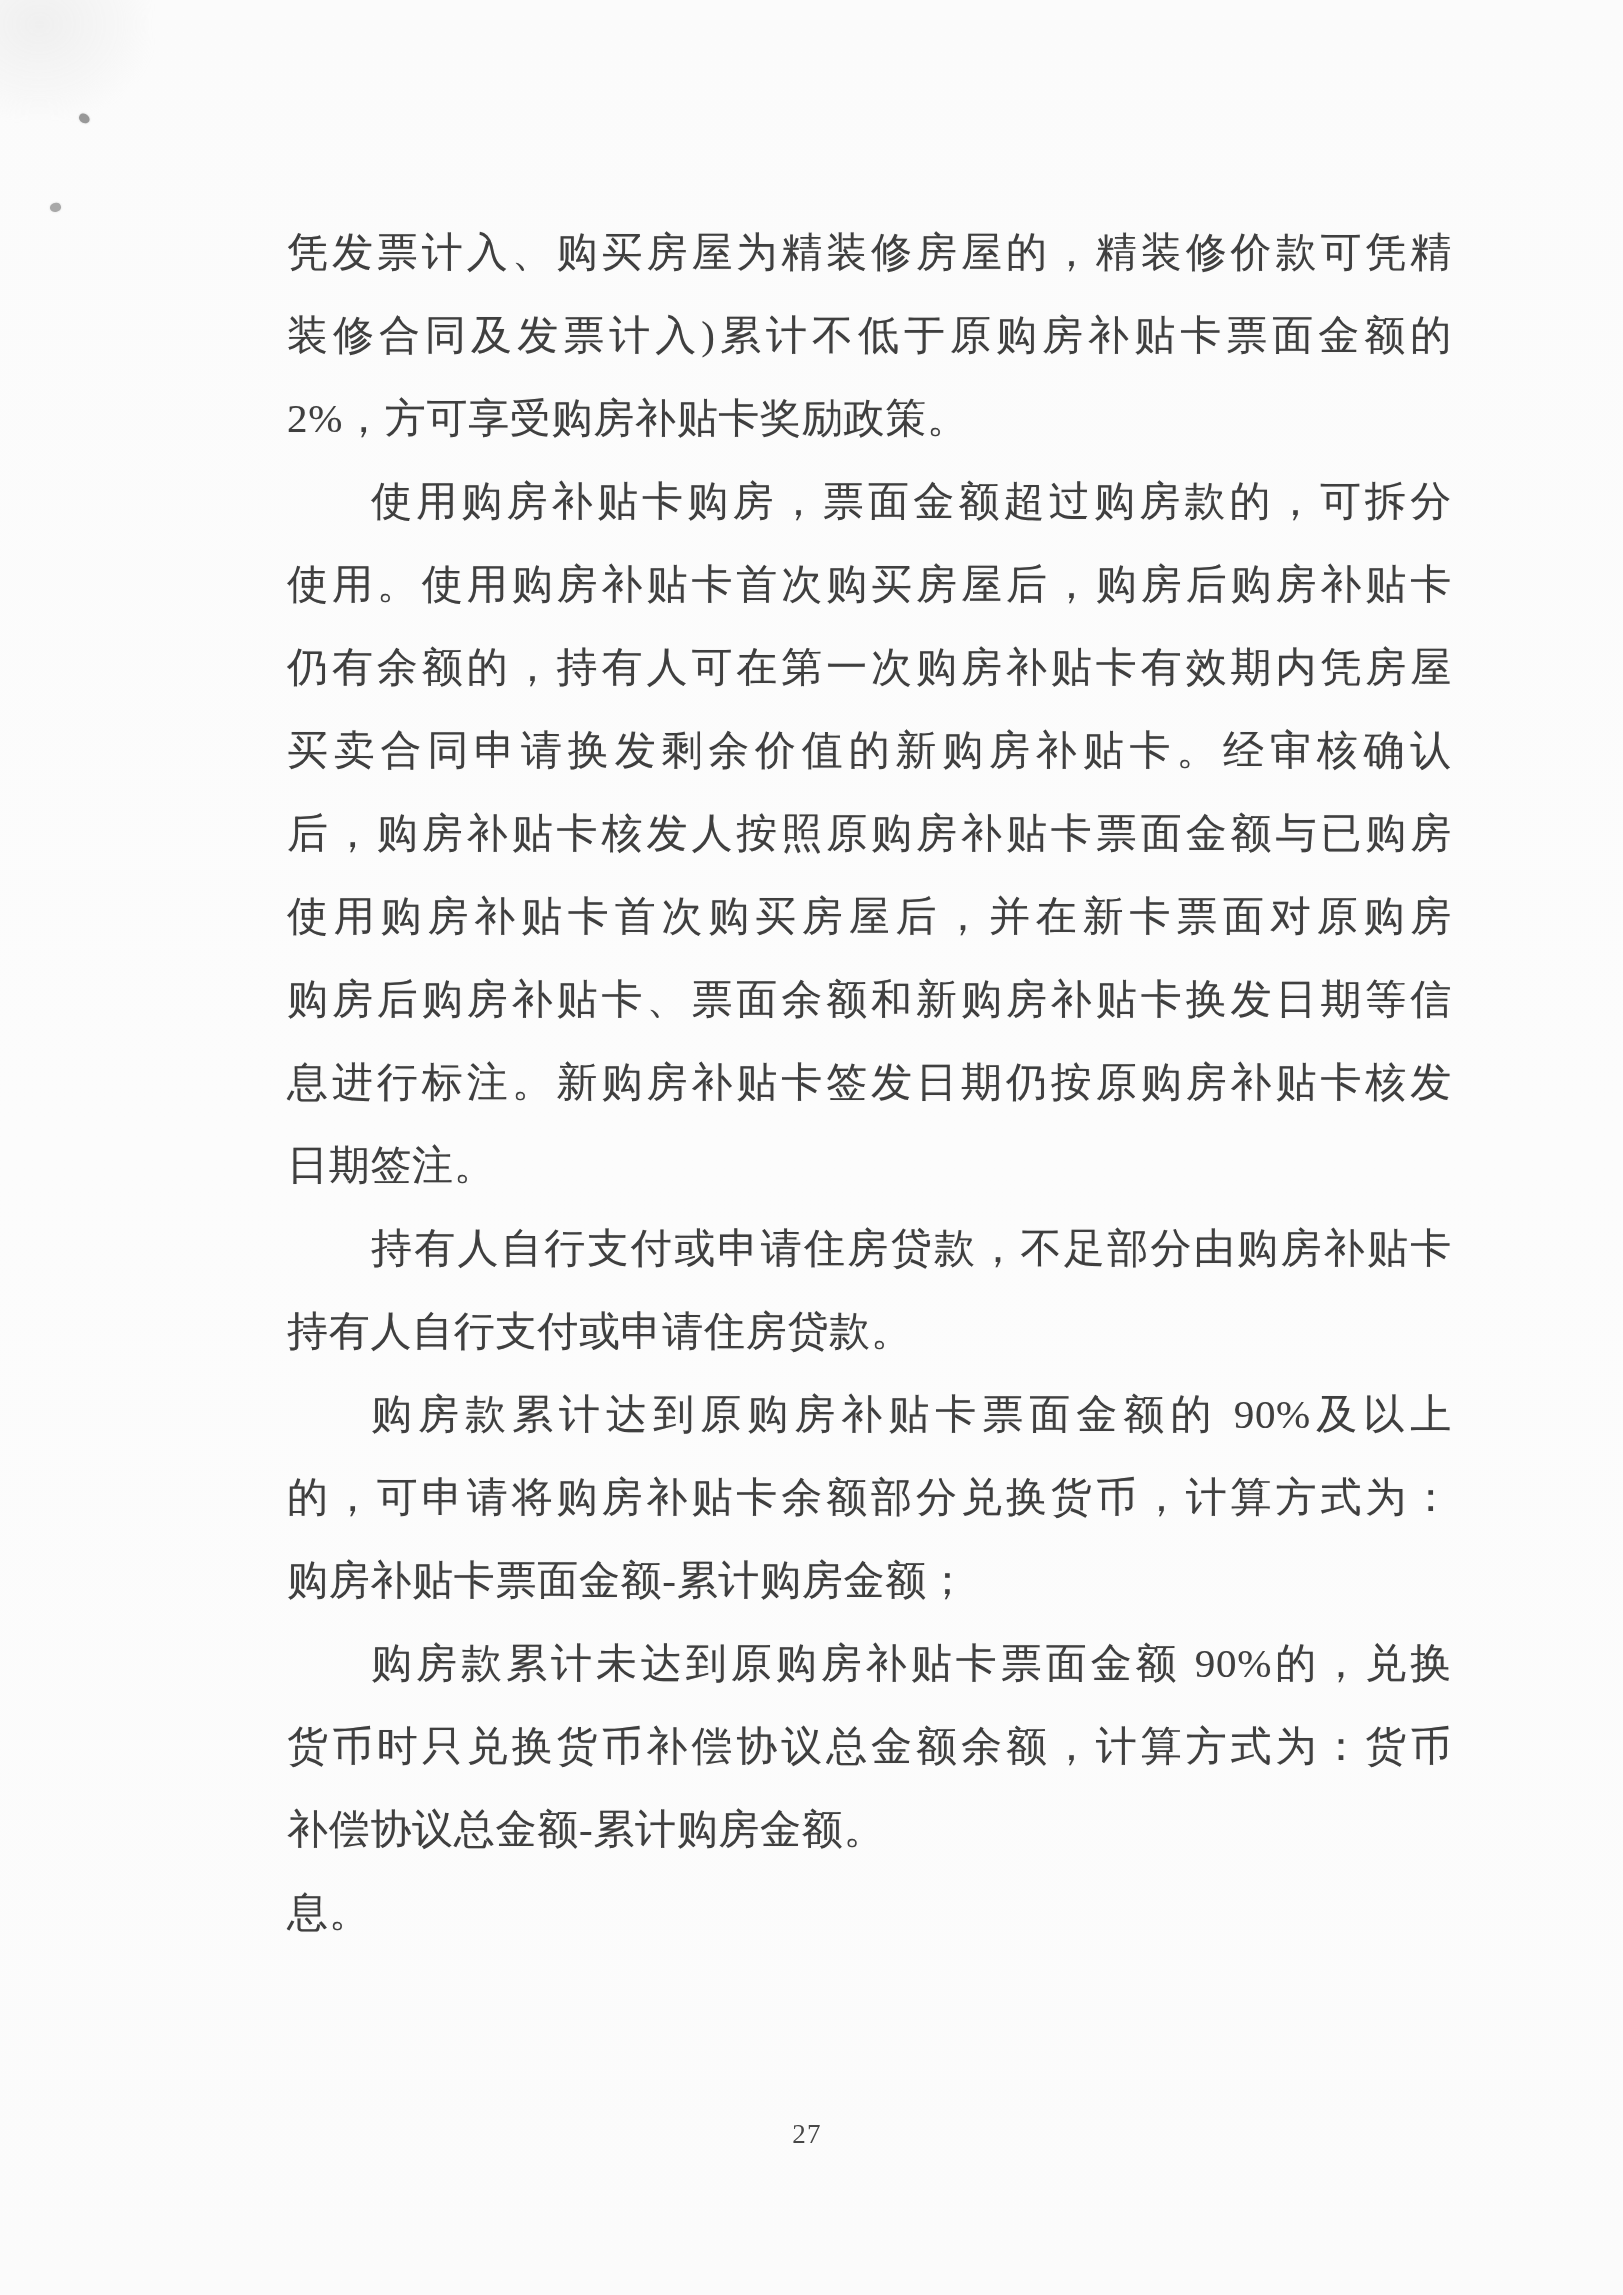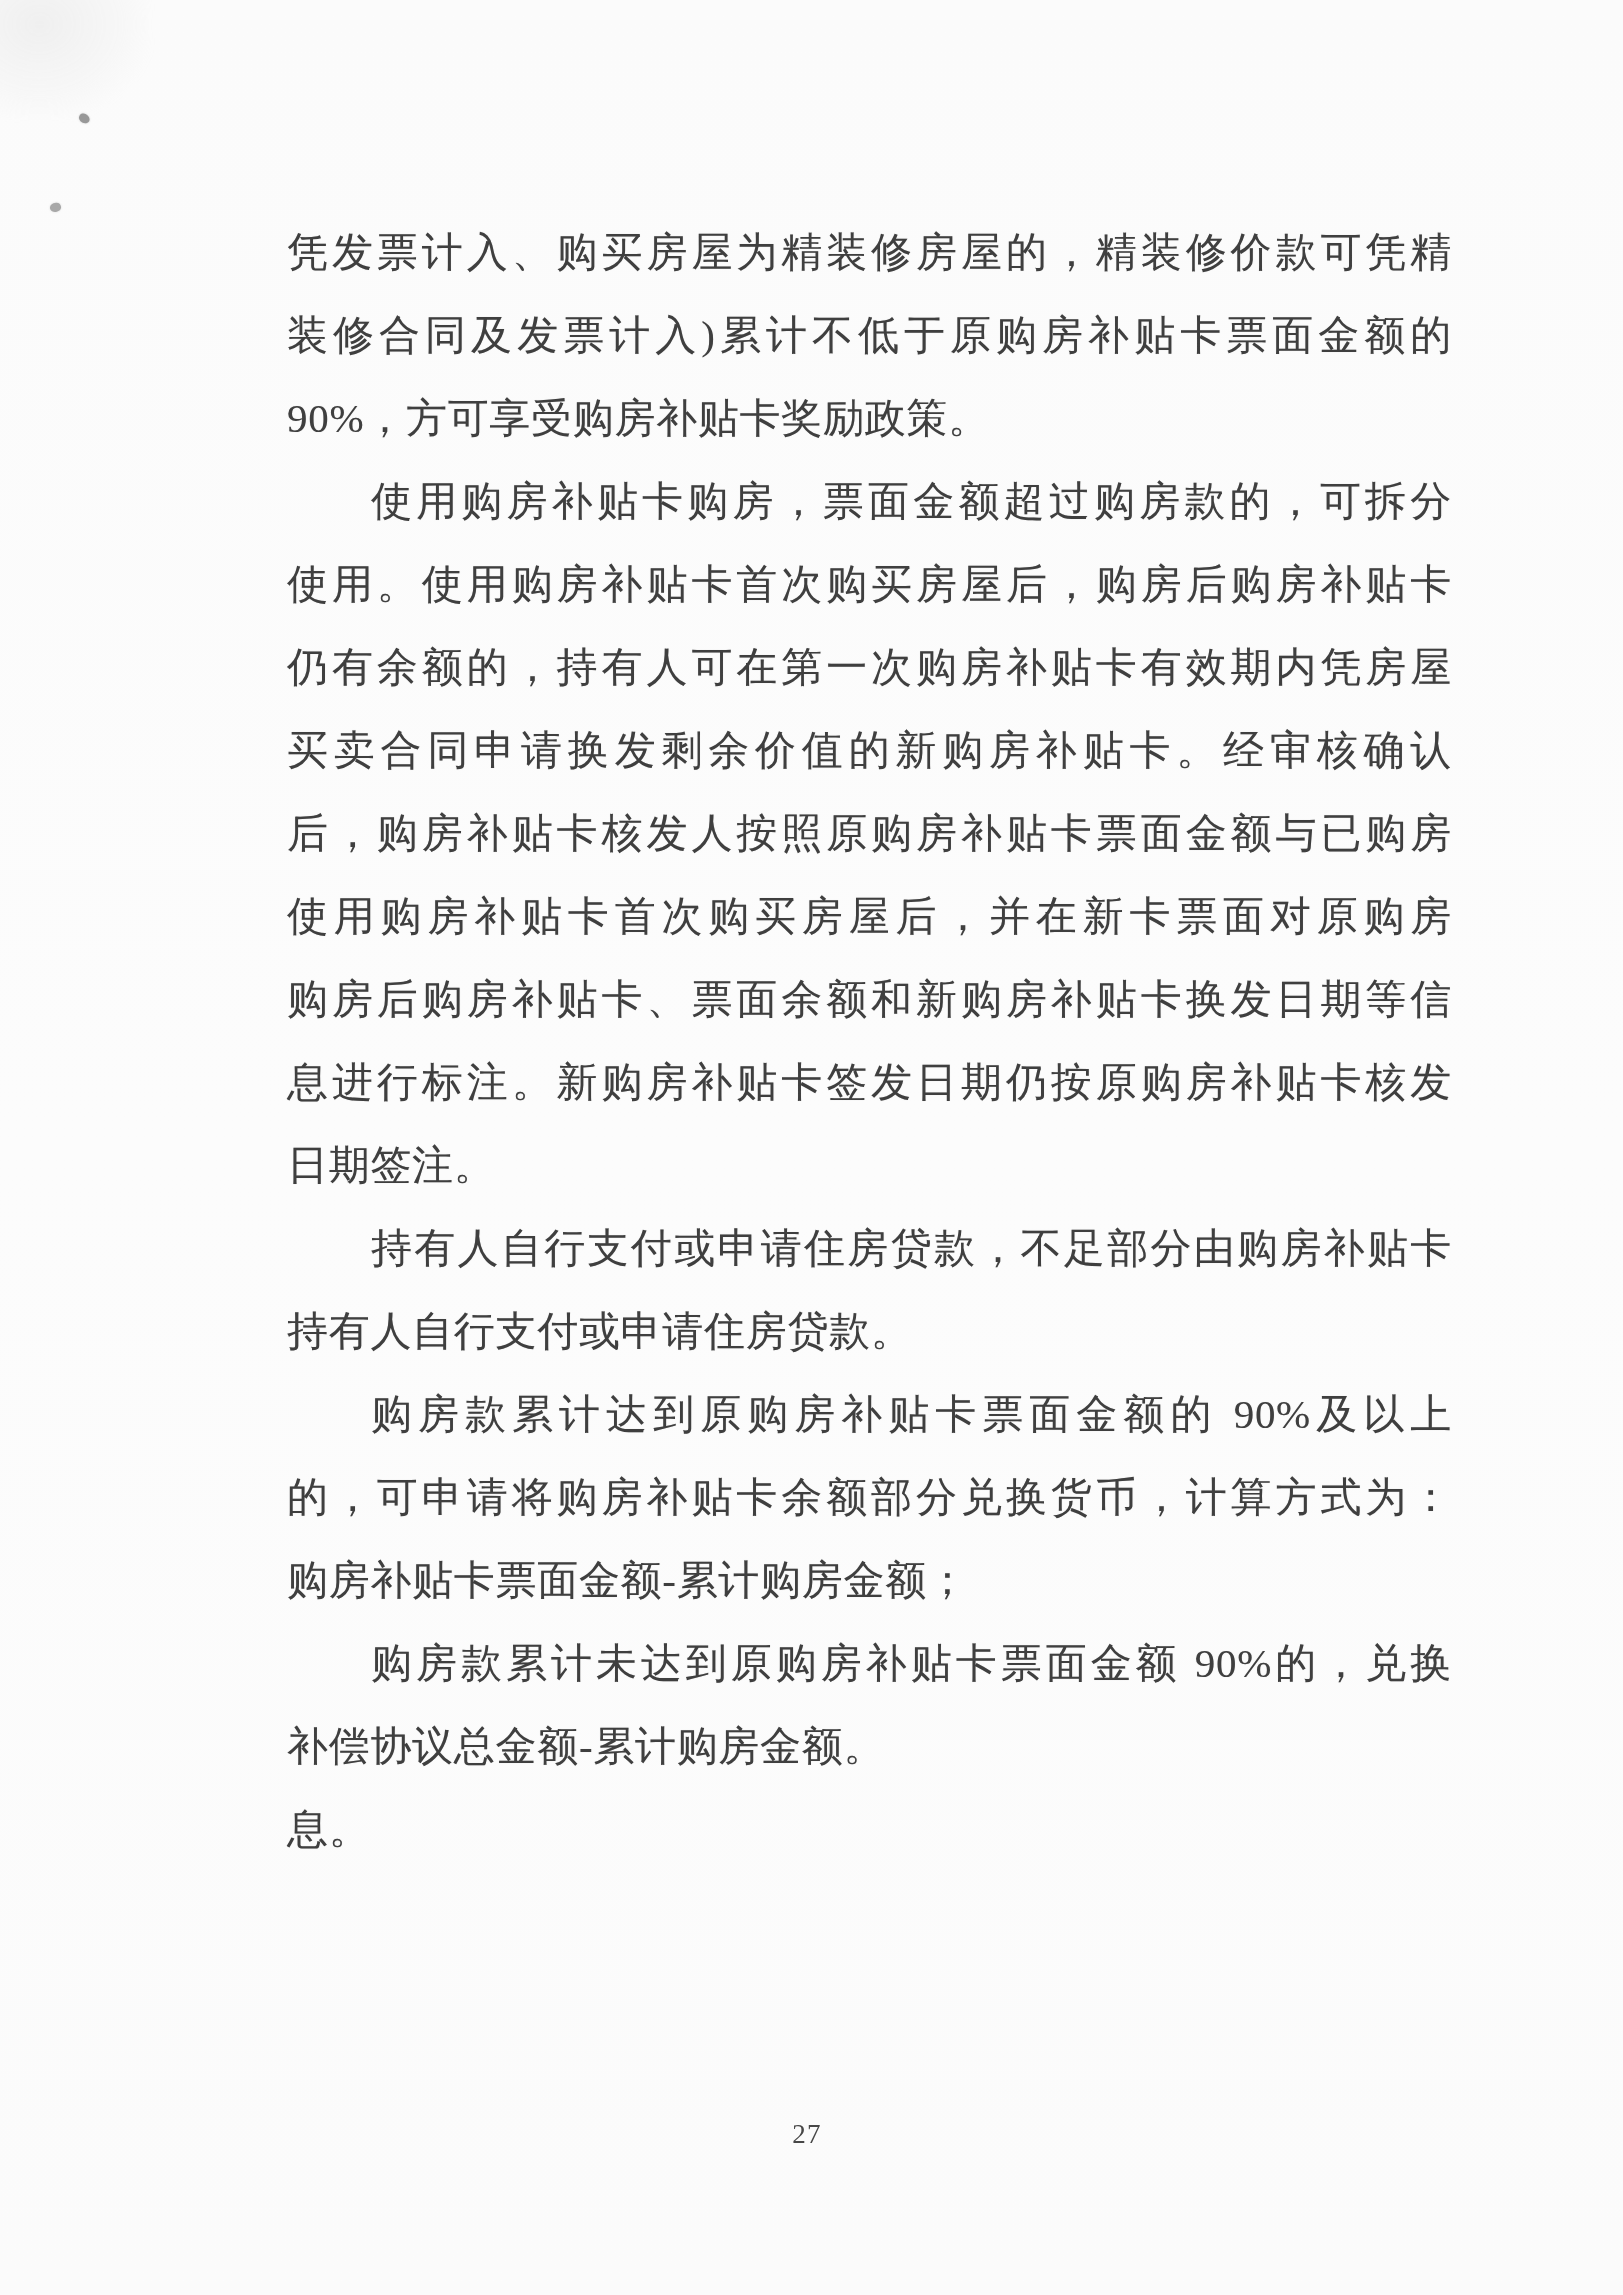--- a/index.html
+++ b/index.html
@@ -94,36 +94,37 @@
 
 <div class="page">
 
   <div class="smudge"></div>
   <div class="speck-1"></div>
   <div class="speck-2"></div>
 
   <div class="text-block">
     <div class="line">凭发票计入、购买房屋为精装修房屋的，精装修价款可凭精</div>
     <div class="line">装修合同及发票计入)累计不低于原购房补贴卡票面金额的</div>
-    <div class="line short">90%，方可享受购房补贴卡奖励政策。</div>
+    <div class="line short">2%，方可享受购房补贴卡奖励政策。</div>
     <div class="line indent">使用购房补贴卡购房，票面金额超过购房款的，可拆分</div>
     <div class="line">使用。使用购房补贴卡首次购买房屋后，购房后购房补贴卡</div>
     <div class="line">仍有余额的，持有人可在第一次购房补贴卡有效期内凭房屋</div>
     <div class="line">买卖合同申请换发剩余价值的新购房补贴卡。经审核确认</div>
     <div class="line">后，购房补贴卡核发人按照原购房补贴卡票面金额与已购房</div>
     <div class="line">使用购房补贴卡首次购买房屋后，并在新卡票面对原购房</div>
     <div class="line">购房后购房补贴卡、票面余额和新购房补贴卡换发日期等信</div>
     <div class="line">息进行标注。新购房补贴卡签发日期仍按原购房补贴卡核发</div>
     <div class="line short">日期签注。</div>
     <div class="line indent">持有人自行支付或申请住房贷款，不足部分由购房补贴卡</div>
     <div class="line short">持有人自行支付或申请住房贷款。</div>
     <div class="line indent">购房款累计达到原购房补贴卡票面金额的 90%及以上</div>
     <div class="line">的，可申请将购房补贴卡余额部分兑换货币，计算方式为：</div>
     <div class="line short">购房补贴卡票面金额-累计购房金额；</div>
     <div class="line indent">购房款累计未达到原购房补贴卡票面金额 90%的，兑换</div>
+    <div class="line">货币时只兑换货币补偿协议总金额余额，计算方式为：货币</div>
     <div class="line short">补偿协议总金额-累计购房金额。</div>
     <div class="line short">息。</div>
   </div>
 
   <div class="page-number">27</div>
 
 </div>
 
 
 </body></html>

